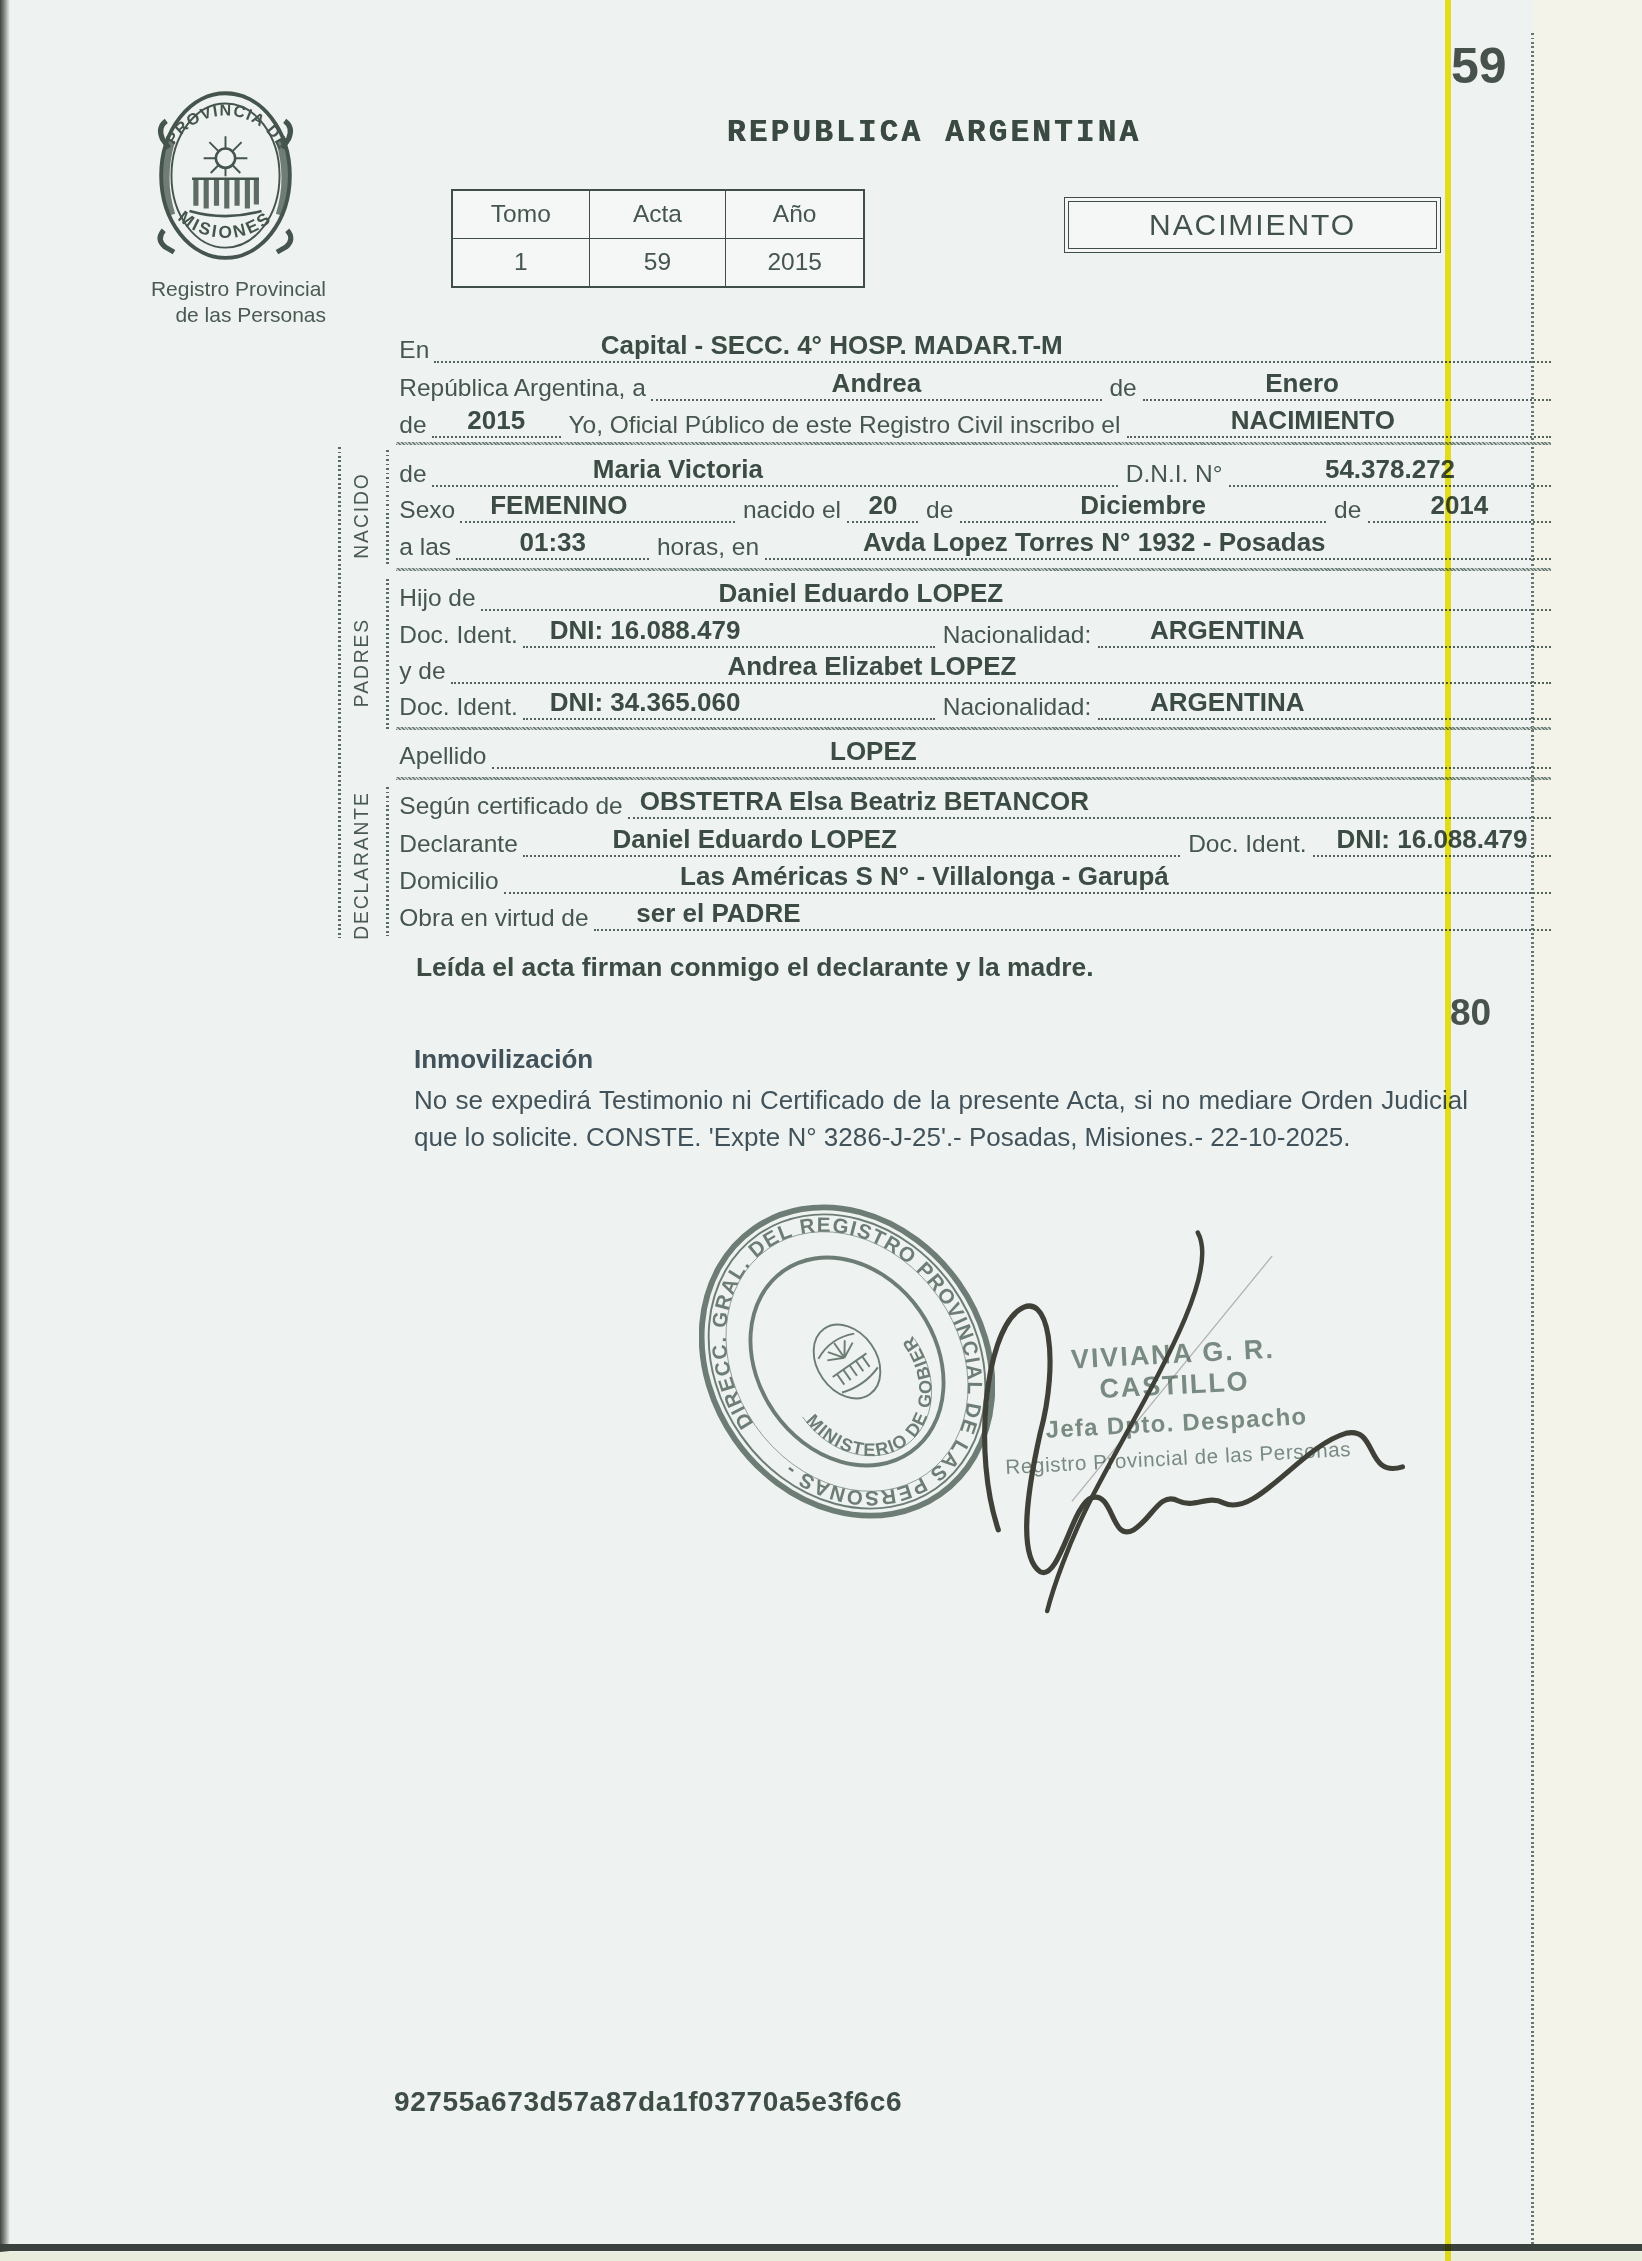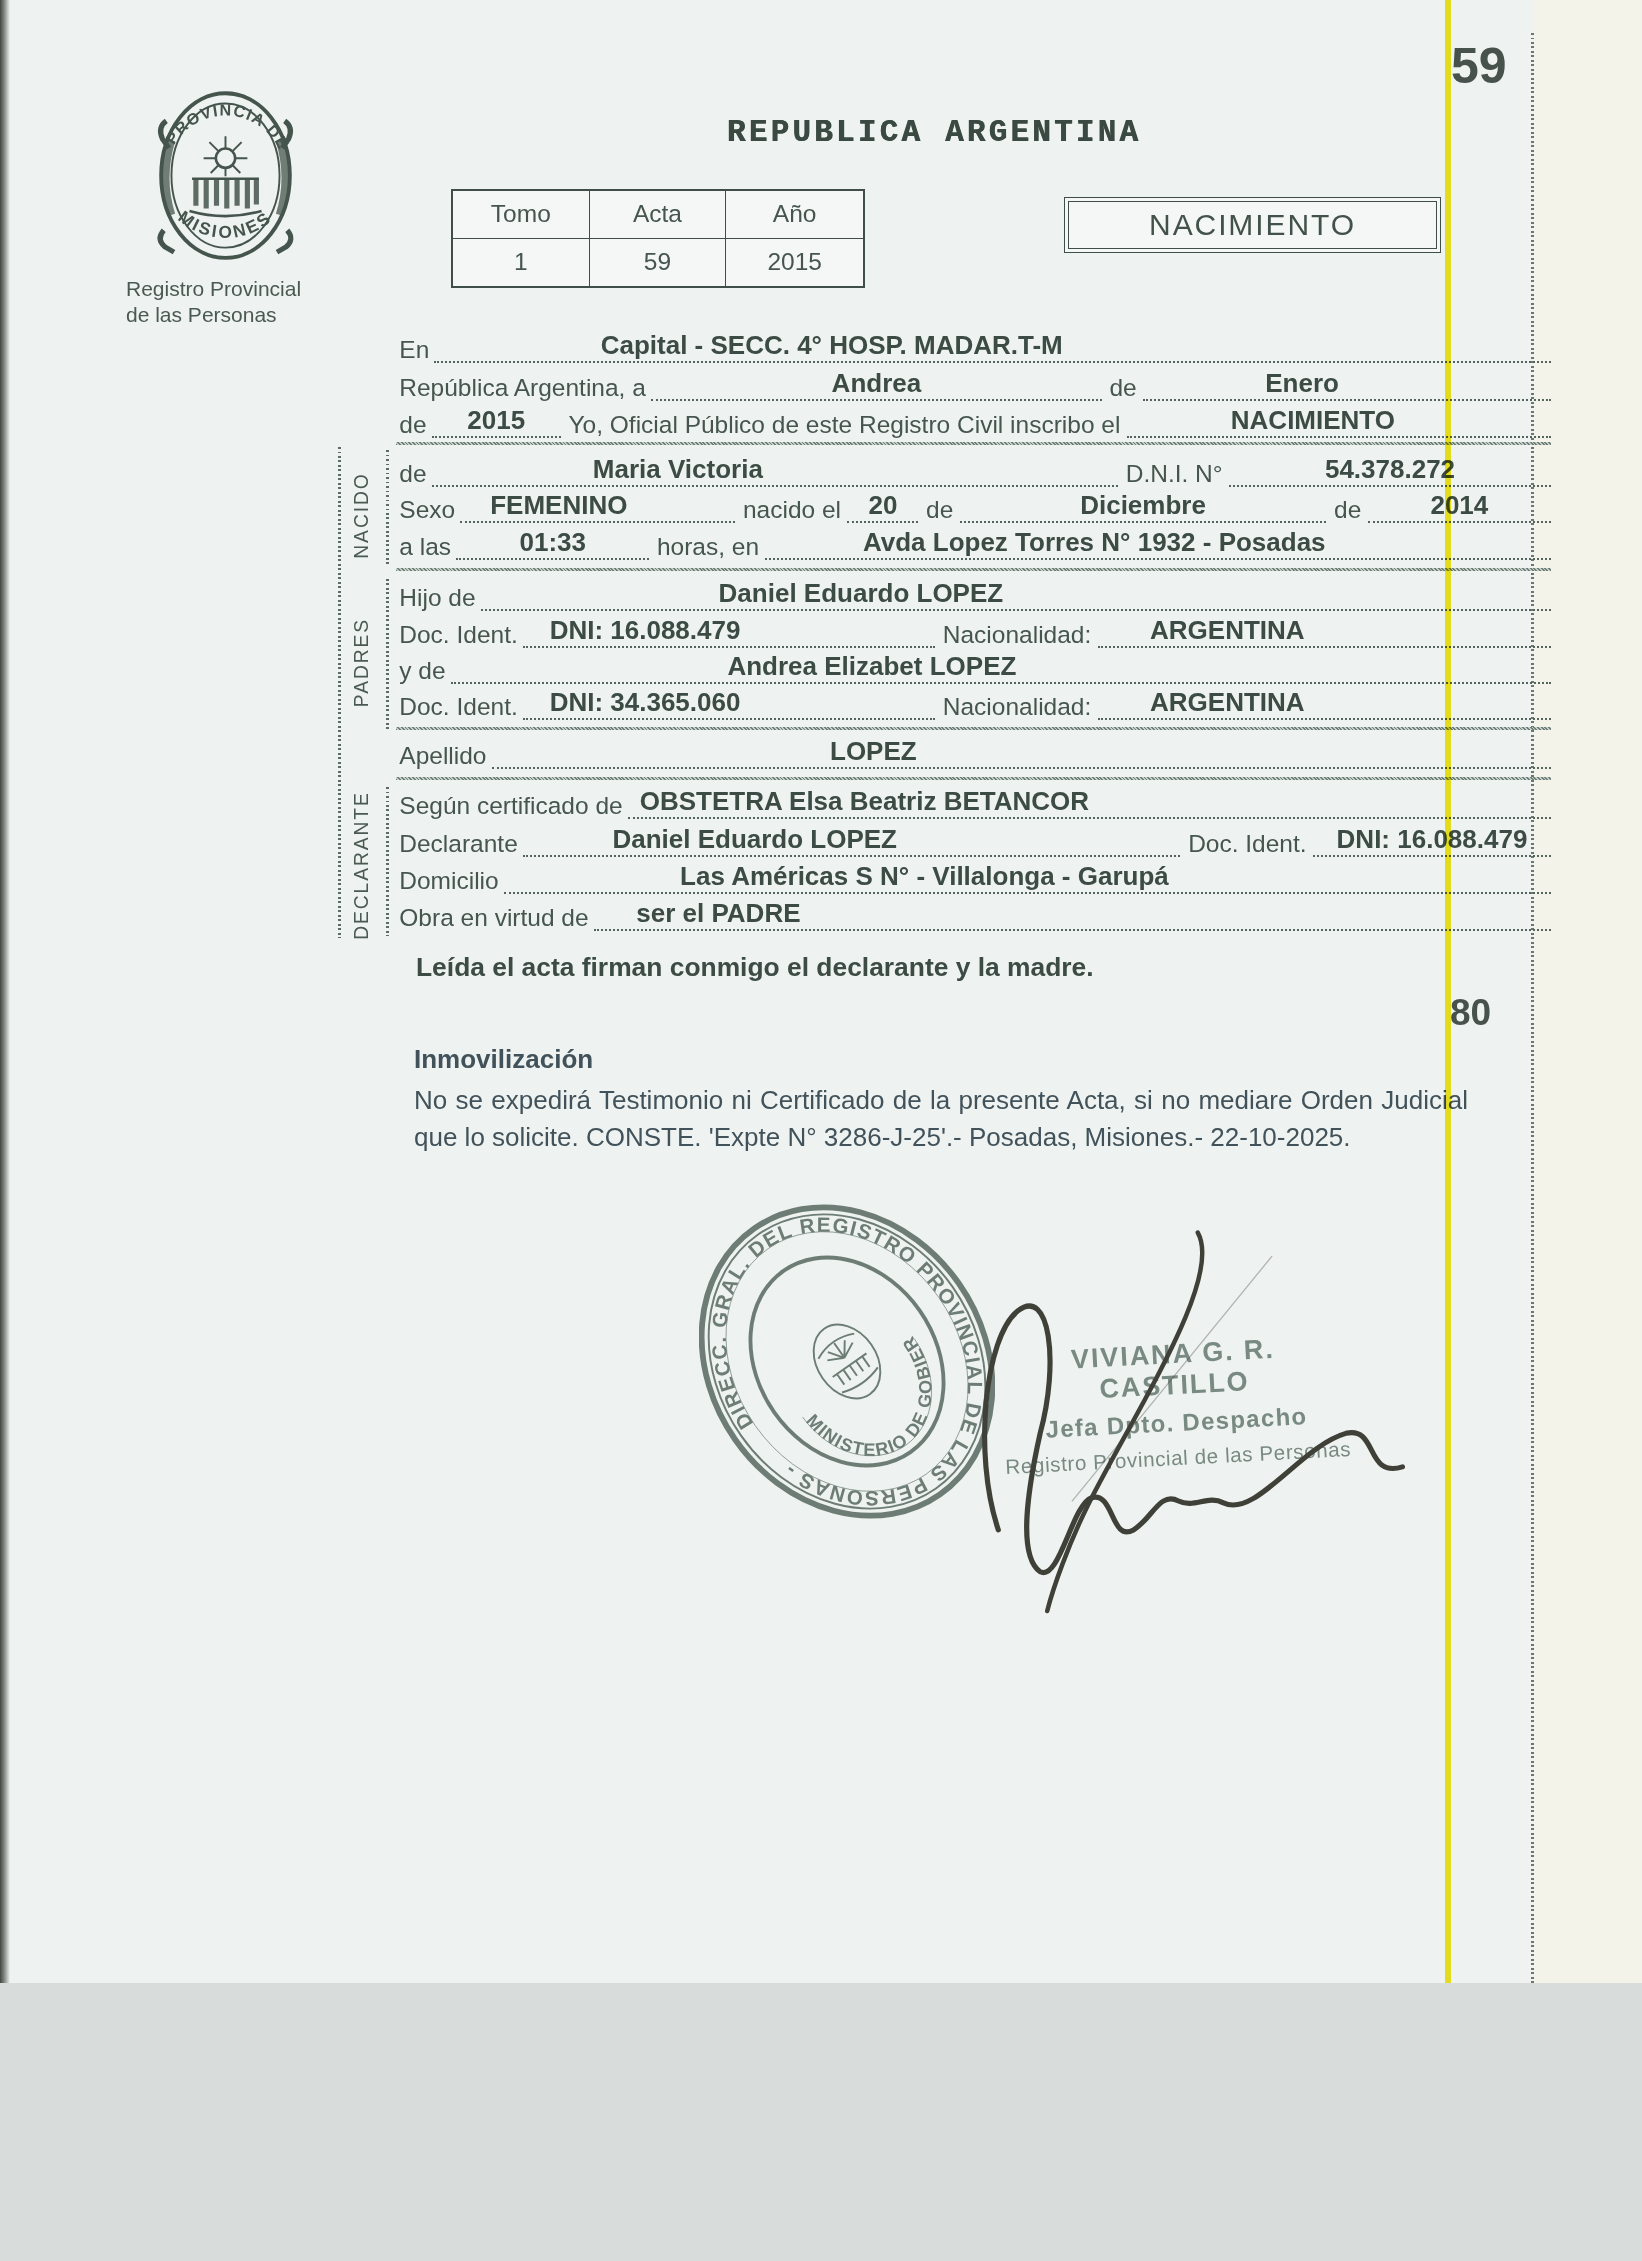--- a/index.html
+++ b/index.html
@@ -1,17 +1,17 @@
 <!DOCTYPE html>
 <html style="font-size:10.3px"><head>
 <meta charset="utf-8">
 <style>
   html,body{margin:0;padding:0;background:#d8dcda;}
   .page{
-    position:relative;width:1643px;height:1983px;overflow:hidden;
+    position:relative;width:1643px;height:2261px;overflow:hidden;
     background:#eef2f0;
     font-family:"Liberation Sans","DejaVu Sans",sans-serif;
     color:#46564f;
   }
   
   .right-strip{position:absolute;left:1534px;top:0;width:109px;height:2261px;background:#f3f3ea;}
   .left-edge{position:absolute;left:0;top:0;width:10.3px;height:2261px;
     background:linear-gradient(90deg,#414641 0,#7d837d 40%,rgba(125,131,125,0) 100%);}
   .yellow-line{position:absolute;left:1445px;top:0;width:6.4px;height:2261px;
     background:#f2e60a;opacity:.92;mix-blend-mode:multiply;z-index:40;}
@@ -22,21 +22,21 @@
 
   
   .corner-num{position:absolute;left:1451px;top:37px;font-size:50px;font-weight:600;color:#48524c;z-index:50;}
   .mid-num{position:absolute;left:1450px;top:992px;font-size:37px;font-weight:600;color:#48524c;z-index:50;}
   .doc-title{position:absolute;left:689px;top:115px;width:490px;text-align:center;
     font-family:"Liberation Mono","DejaVu Sans Mono",monospace;font-weight:700;
     font-size:31px;letter-spacing:3.2px;color:#3a4a42;text-shadow:0.6px 0 0 #3a4a42;}
 
   
   .logo-seal{position:absolute;left:147px;top:82px;width:157px;height:191px;}
-  .logo-caption{position:absolute;left:126px;top:276px;width:200px;text-align:left;
+  .logo-caption{position:absolute;left:126px;top:276px;width:200px;text-align:right;
     font-size:21px;line-height:26px;color:#4a5a52;}
 
   
   .rtable{position:absolute;left:451px;top:189px;width:410px;height:95px;
     border:2.6px solid #3f4f47;display:grid;grid-template-columns:1fr 1fr 1fr;grid-template-rows:1fr 1fr;
     background:#f4f7f5;}
   .rtable .cell{display:flex;align-items:center;justify-content:center;
     font-size:24.5px;color:#46564f;border-right:1.9px solid #3f4f47;border-bottom:1.9px solid #3f4f47;}
   .rtable .cell.lastcol{border-right:none;}
   .rtable .cell.lastrow{border-bottom:none;}

